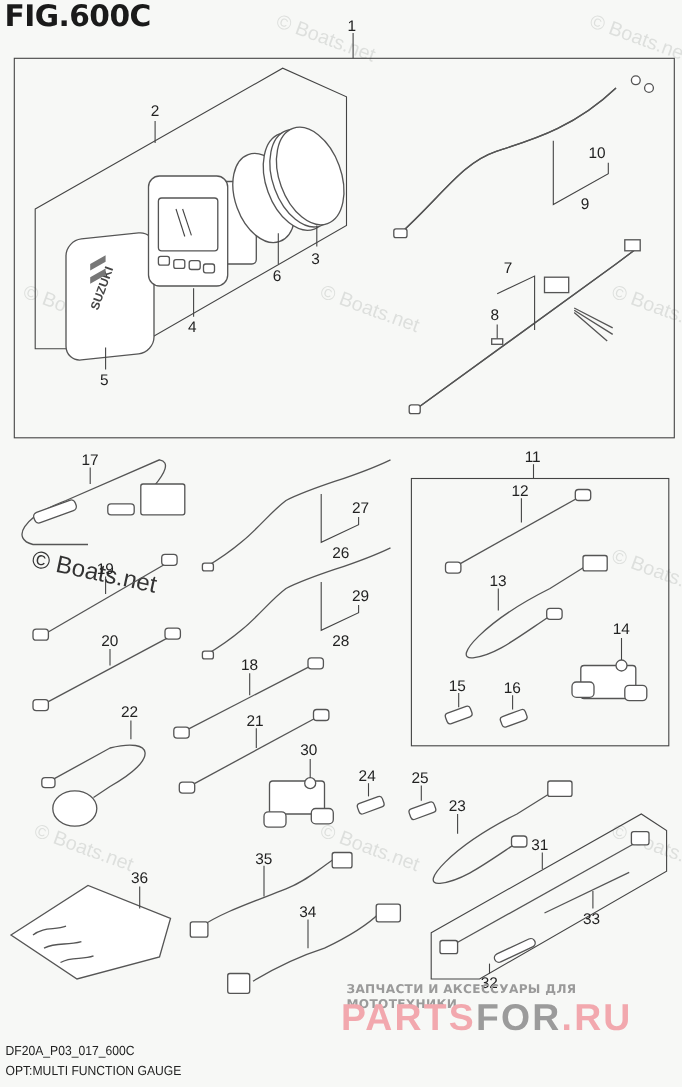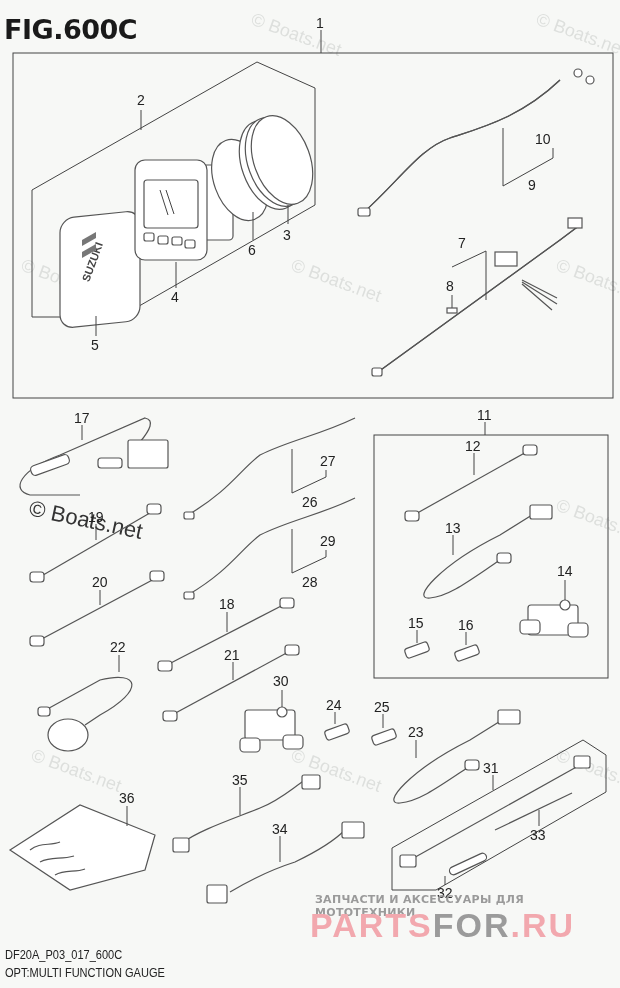--- a/index.html
+++ b/index.html
@@ -1,19 +1,19 @@
 <!DOCTYPE html>
 <html><head>
 <meta charset="utf-8">
 <style>
   html, body { margin:0; padding:0; }
   body { width:620px; height:988px; background:#f7f8f6; position:relative; overflow:hidden;
          font-family:"Liberation Sans", sans-serif; color:#222; }
   .fig-title { position:absolute; left:4px; top:0px; font-size:27px; font-weight:bold; letter-spacing:-0.5px;
-               font-family:"DejaVu Sans", sans-serif; color:#1a1a1a;margin-top:14px; }
+               font-family:"DejaVu Sans", sans-serif; color:#1a1a1a; }
   svg.diagram { position:absolute; left:0; top:0; }
   .lbl { font-family:"Liberation Sans", sans-serif; font-size:14px; fill:#222; }
   .ln { stroke:#444; stroke-width:1; fill:none; }
   .part { stroke:#555; stroke-width:1.2; fill:#fff; }
   .wire { stroke:#555; stroke-width:1.2; fill:none; }
   .wm { font-family:"Liberation Sans", sans-serif; fill:#c9ccc9; opacity:0.55; }
   .wm-dark { font-family:"Liberation Sans", sans-serif; fill:#333; }
   .footer { position:absolute; left:5px; font-size:12px; color:#222; font-family:"Liberation Sans", sans-serif; transform:scaleX(0.92); transform-origin:left; }
   .promo-line { position:absolute; left:315px; top:893px; font-size:11px; color:#9a9a9a; font-weight:bold; letter-spacing:0.3px; font-family:"DejaVu Sans", sans-serif; }
   .promo-brand { position:absolute; left:310px; top:906px; font-size:34px; font-weight:bold; letter-spacing:2px; font-family:Liberation Sans, sans-serif;text-align:center; }

